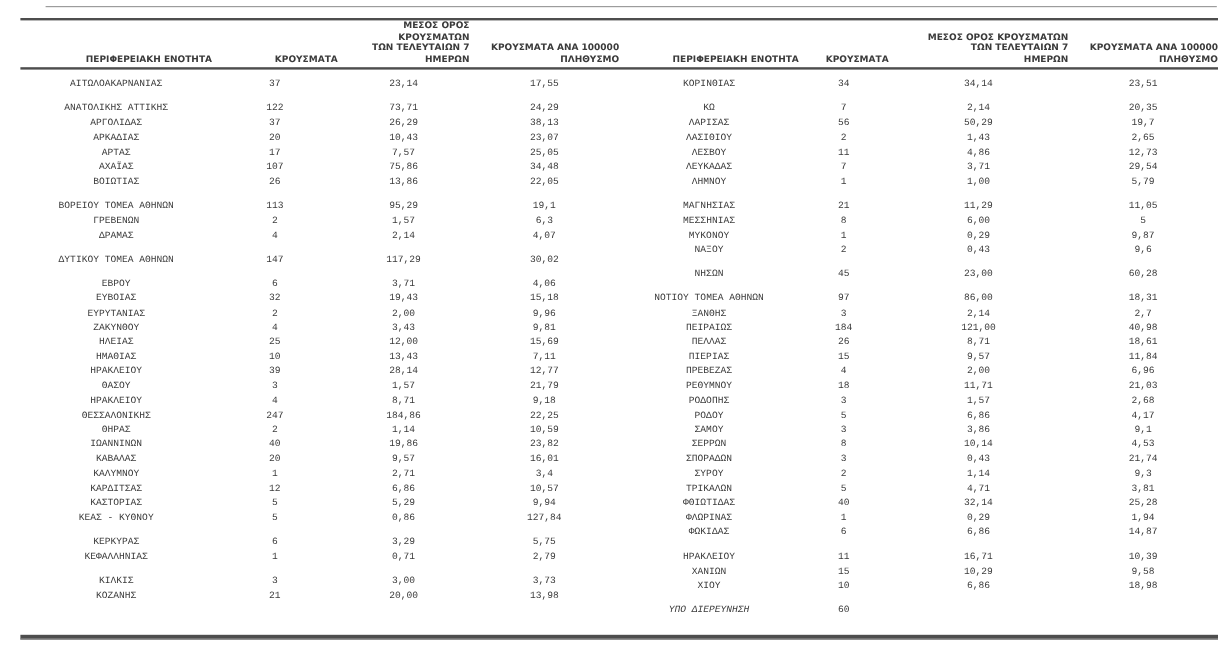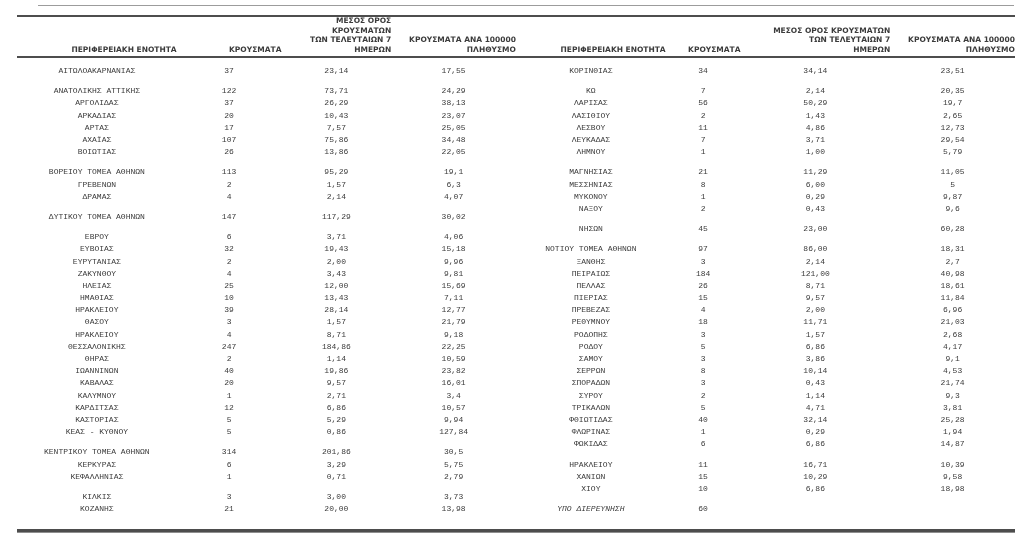--- a/index.html
+++ b/index.html
@@ -232,26 +232,20 @@
             </div>
             <div class="trow">
               <div class="cell c0">ΚΕΑΣ - ΚΥΘΝΟΥ</div>
               <div class="cell c1">5</div>
               <div class="cell c2">0,86</div>
               <div class="cell c3">127,84</div>
             </div>
           </div>
           <div class="group">
             <div class="trow">
-              <div class="cell c0">ΚΕΝΤΡΙΚΟΥ ΤΟΜΕΑ ΑΘΗΝΩΝ</div>
-              <div class="cell c1">314</div>
-              <div class="cell c2">201,86</div>
-              <div class="cell c3">30,5</div>
-            </div>
-            <div class="trow">
               <div class="cell c0">ΚΕΡΚΥΡΑΣ</div>
               <div class="cell c1">6</div>
               <div class="cell c2">3,29</div>
               <div class="cell c3">5,75</div>
             </div>
             <div class="trow">
               <div class="cell c0">ΚΕΦΑΛΛΗΝΙΑΣ</div>
               <div class="cell c1">1</div>
               <div class="cell c2">0,71</div>
               <div class="cell c3">2,79</div>

